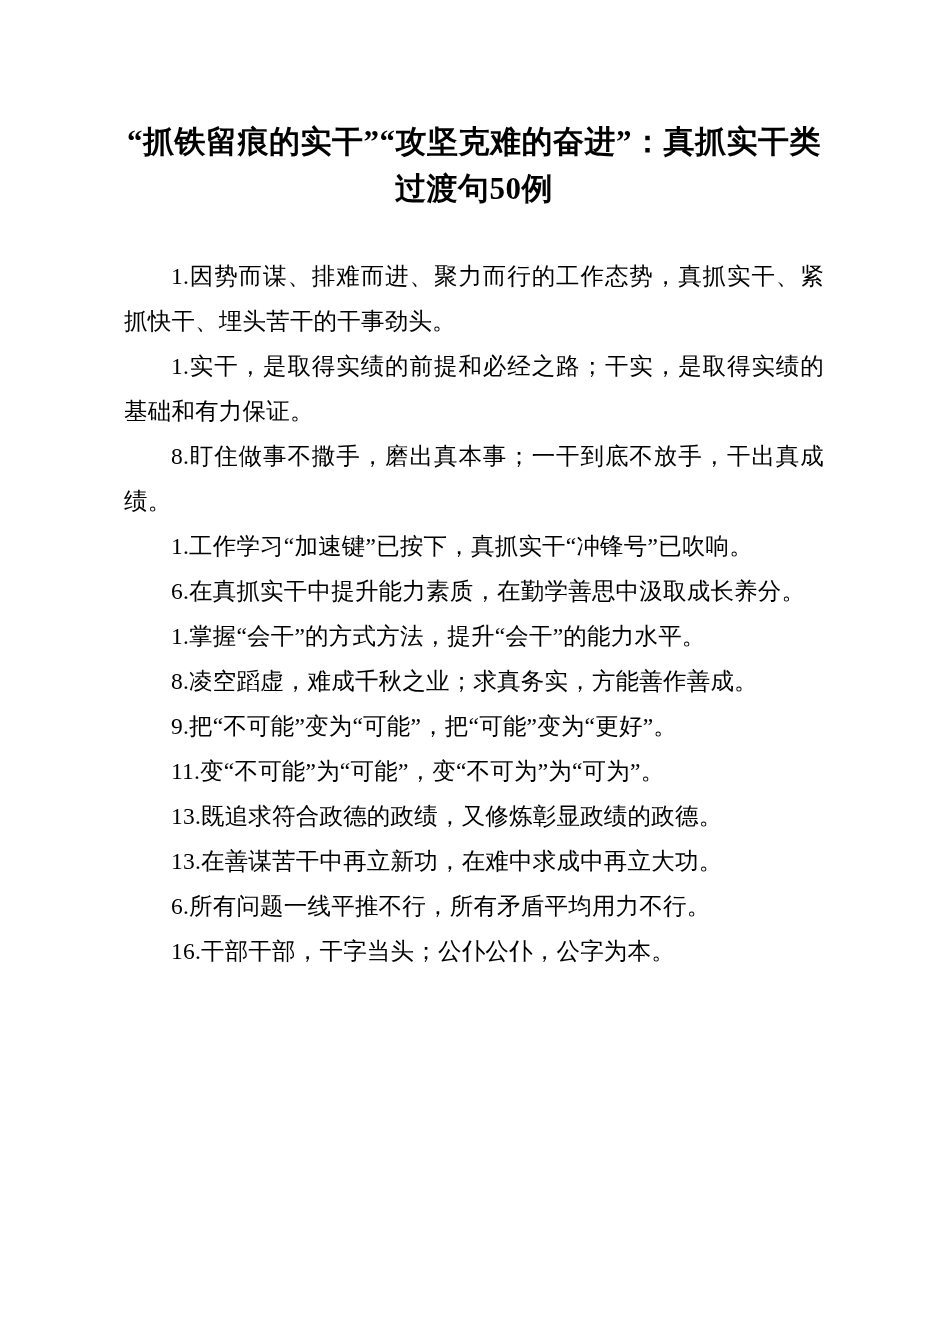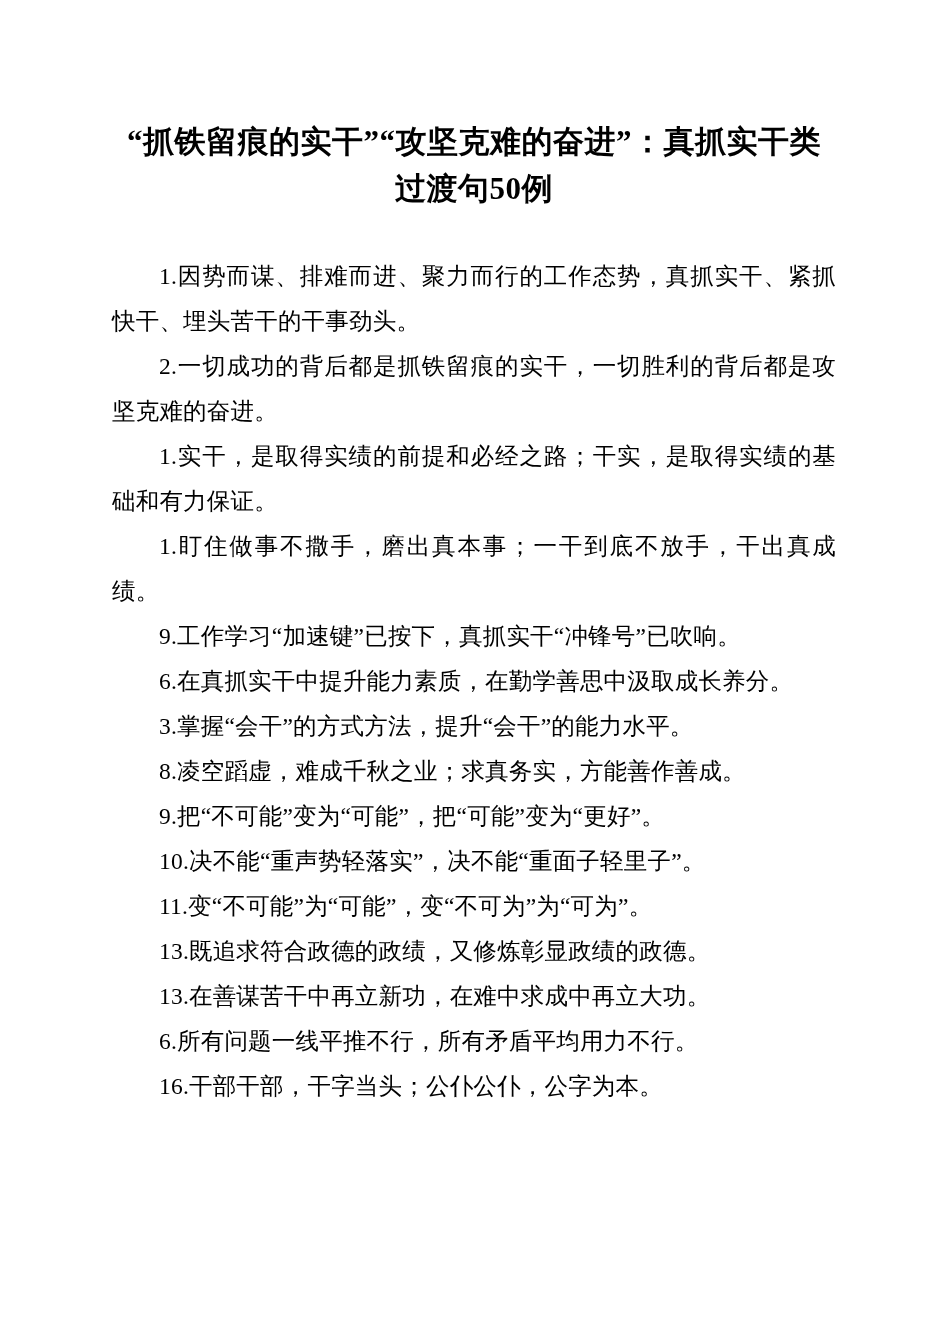--- a/index.html
+++ b/index.html
@@ -25,21 +25,21 @@
     font-family: "Liberation Serif", "DejaVu Serif", serif;
     font-weight: bold;
     font-size: 31px;
     line-height: 47px;
     text-align: center;
     letter-spacing: 0.5px;
     margin: 0 0 42px 0;
     padding: 0 10px;
   }
   .body-list {
-    margin: 0;
+    margin: 12px;
     padding: 0;
     list-style: none;
   }
   .body-item {
     font-size: 23.5px;
     line-height: 45px;
     text-align: justify;
     text-justify: inter-ideograph;
     text-indent: 47px;
     margin: 0;
@@ -47,28 +47,26 @@
     letter-spacing: 0.2px;
   }
 </style>
 </head>
 <body>
 
 <div class="page">
   <h1 class="doc-title">“抓铁留痕的实干”“攻坚克难的奋进”：真抓实干类过渡句50例</h1>
   <div class="body-list">
     <p class="body-item">1.因势而谋、排难而进、聚力而行的工作态势，真抓实干、紧抓快干、埋头苦干的干事劲头。</p>
-    <p class="body-item">2.一切成功的背后都是抓铁留痕的实干，一切胜利的背后都是攻坚克难的奋进。</p>
     <p class="body-item">1.实干，是取得实绩的前提和必经之路；干实，是取得实绩的基础和有力保证。</p>
-    <p class="body-item">1.盯住做事不撒手，磨出真本事；一干到底不放手，干出真成绩。</p>
-    <p class="body-item">9.工作学习“加速键”已按下，真抓实干“冲锋号”已吹响。</p>
+    <p class="body-item">8.盯住做事不撒手，磨出真本事；一干到底不放手，干出真成绩。</p>
+    <p class="body-item">1.工作学习“加速键”已按下，真抓实干“冲锋号”已吹响。</p>
     <p class="body-item">6.在真抓实干中提升能力素质，在勤学善思中汲取成长养分。</p>
-    <p class="body-item">3.掌握“会干”的方式方法，提升“会干”的能力水平。</p>
+    <p class="body-item">1.掌握“会干”的方式方法，提升“会干”的能力水平。</p>
     <p class="body-item">8.凌空蹈虚，难成千秋之业；求真务实，方能善作善成。</p>
     <p class="body-item">9.把“不可能”变为“可能”，把“可能”变为“更好”。</p>
-    <p class="body-item">10.决不能“重声势轻落实”，决不能“重面子轻里子”。</p>
     <p class="body-item">11.变“不可能”为“可能”，变“不可为”为“可为”。</p>
     <p class="body-item">13.既追求符合政德的政绩，又修炼彰显政绩的政德。</p>
     <p class="body-item">13.在善谋苦干中再立新功，在难中求成中再立大功。</p>
     <p class="body-item">6.所有问题一线平推不行，所有矛盾平均用力不行。</p>
     <p class="body-item">16.干部干部，干字当头；公仆公仆，公字为本。</p>
   </div>
 </div>
 
 </body></html>

